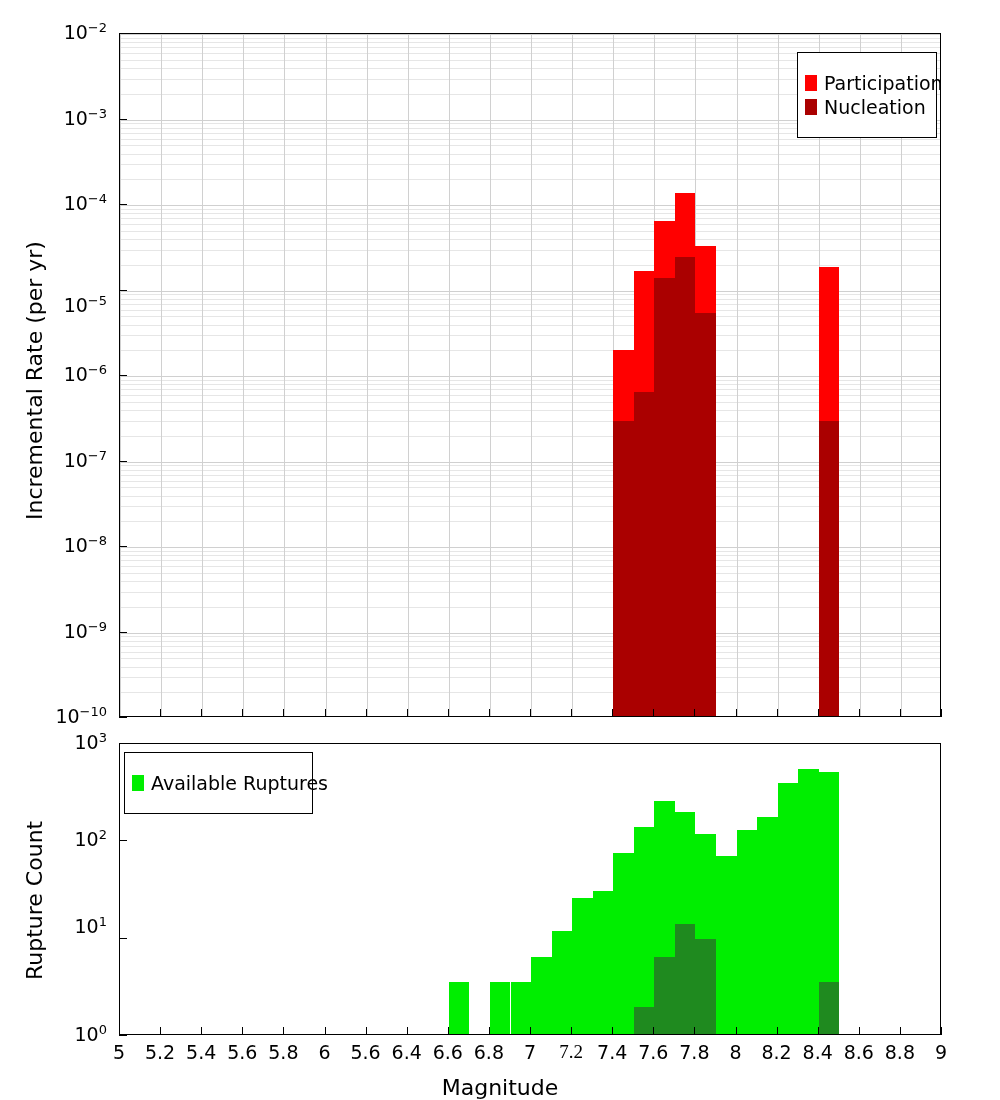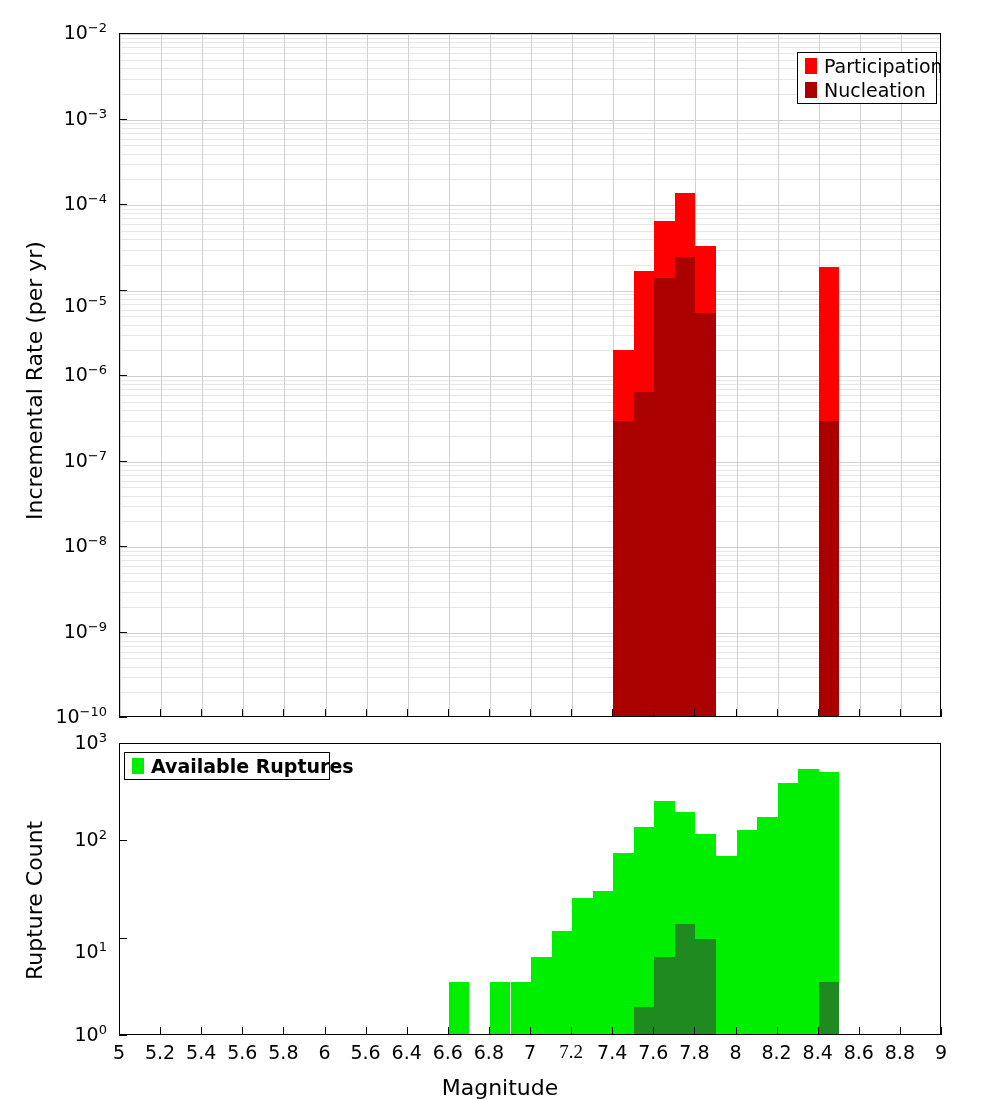--- a/index.html
+++ b/index.html
@@ -14,21 +14,21 @@
   
   .panel{position:absolute;box-sizing:border-box;}
   .plotarea{position:absolute;box-sizing:border-box;border:1px solid #000;background:#fff;overflow:hidden;}
   .gridline{position:absolute;background:#e6e6e6;}
   .gridline.major{background:#d0d0d0;}
   .tick{position:absolute;background:#000;}
   .ticklabel{position:absolute;font-size:19px;color:#000;white-space:nowrap;}
   .bar{position:absolute;box-sizing:border-box;}
   .axislabel{position:absolute;font-size:22px;color:#000;white-space:nowrap;}
   .title{position:absolute;font-size:23px;font-weight:bold;color:#000;white-space:nowrap;text-align:center;}
-  .legend{position:absolute;box-sizing:border-box;border:1px solid #000;background:#fff;padding:1px 7px;}
+  .legend{position:absolute;box-sizing:border-box;border:1px solid #000;background:#fff;padding:18px 7px;}
   .legend-row{display:flex;align-items:center;height:24px;}
   .legend-swatch{width:12px;height:16px;margin-right:7px;flex:0 0 auto;}
   .legend-label{font-size:19px;color:#000;white-space:nowrap;}
   .ylabel-rot{
     position:absolute;transform-origin:0 0;transform:rotate(-90deg);
     font-size:22px;color:#000;white-space:nowrap;
   }
   .sup{font-size:13px;vertical-align:super;}
 </style>
 </head>
@@ -231,21 +231,21 @@
         <div class="bar" style="left: 534.3px; top: 212.9px; width: 20.5px; height: 79.1px; background: rgb(31, 138, 31);"></div>
         <div class="bar" style="left: 554.9px; top: 180.4px; width: 20.5px; height: 111.6px; background: rgb(31, 138, 31);"></div>
         <div class="bar" style="left: 575.4px; top: 194.7px; width: 20.5px; height: 97.3px; background: rgb(31, 138, 31);"></div>
         <div class="bar" style="left: 698.7px; top: 237.9px; width: 20.6px; height: 54.1px; background: rgb(31, 138, 31);"></div>
       </div>
 
     <div id="ticks-bot-y">
         <div class="tick" style="left: 119px; top: 305px; width: 8px; height: 1px;"></div>
         <div class="ticklabel" style="left: 0px; top: 292px; width: 107px; text-align: right;">10<span class="sup">0</span></div>
         <div class="tick" style="left: 119px; top: 207.667px; width: 8px; height: 1px;"></div>
-        <div class="ticklabel" style="left: 0px; top: 209px; width: 107px; text-align: right;">10<span class="sup">1</span></div>
+        <div class="ticklabel" style="left: 0px; top: 184px; width: 107px; text-align: right;">10<span class="sup">1</span></div>
         <div class="tick" style="left: 119px; top: 110.333px; width: 8px; height: 1px;"></div>
         <div class="ticklabel" style="left: 0px; top: 97.3333px; width: 107px; text-align: right;">10<span class="sup">2</span></div>
         <div class="tick" style="left: 119px; top: 13px; width: 8px; height: 1px;"></div>
         <div class="ticklabel" style="left: 0px; top: 0px; width: 107px; text-align: right;">10<span class="sup">3</span></div>
       </div>
     <div id="ticks-bot-x">
         <div class="tick" style="left: 119px; top: 297px; width: 1px; height: 8px;"></div>
         <div class="ticklabel" style="left: 94px; top: 311px; width: 50px; text-align: center;">5</div>
         <div class="tick" style="left: 160.1px; top: 297px; width: 1px; height: 8px;"></div>
         <div class="ticklabel" style="left: 135.1px; top: 311px; width: 50px; text-align: center;">5.2</div>
@@ -282,21 +282,21 @@
         <div class="tick" style="left: 817.7px; top: 297px; width: 1px; height: 8px;"></div>
         <div class="ticklabel" style="left: 792.7px; top: 311px; width: 50px; text-align: center;">8.4</div>
         <div class="tick" style="left: 858.8px; top: 297px; width: 1px; height: 8px;"></div>
         <div class="ticklabel" style="left: 833.8px; top: 311px; width: 50px; text-align: center;">8.6</div>
         <div class="tick" style="left: 899.9px; top: 297px; width: 1px; height: 8px;"></div>
         <div class="ticklabel" style="left: 874.9px; top: 311px; width: 50px; text-align: center;">8.8</div>
         <div class="tick" style="left: 941px; top: 297px; width: 1px; height: 8px;"></div>
         <div class="ticklabel" style="left: 916px; top: 311px; width: 50px; text-align: center;">9</div>
       </div>
 
-    <div class="legend" style="left:124px;top:22px;width:206px;font-weight:bold;">
+    <div class="legend" style="left:124px;top:22px;width:189px;">
       <div class="legend-row">
         <span class="legend-swatch" style="background:#00ee00;"></span>
         <span class="legend-label">Available Ruptures</span>
       </div>
     </div>
 
     <div class="axislabel" style="left:0;top:345px;width:1000px;text-align:center;">Magnitude</div>
   </div>
 
 </div>

